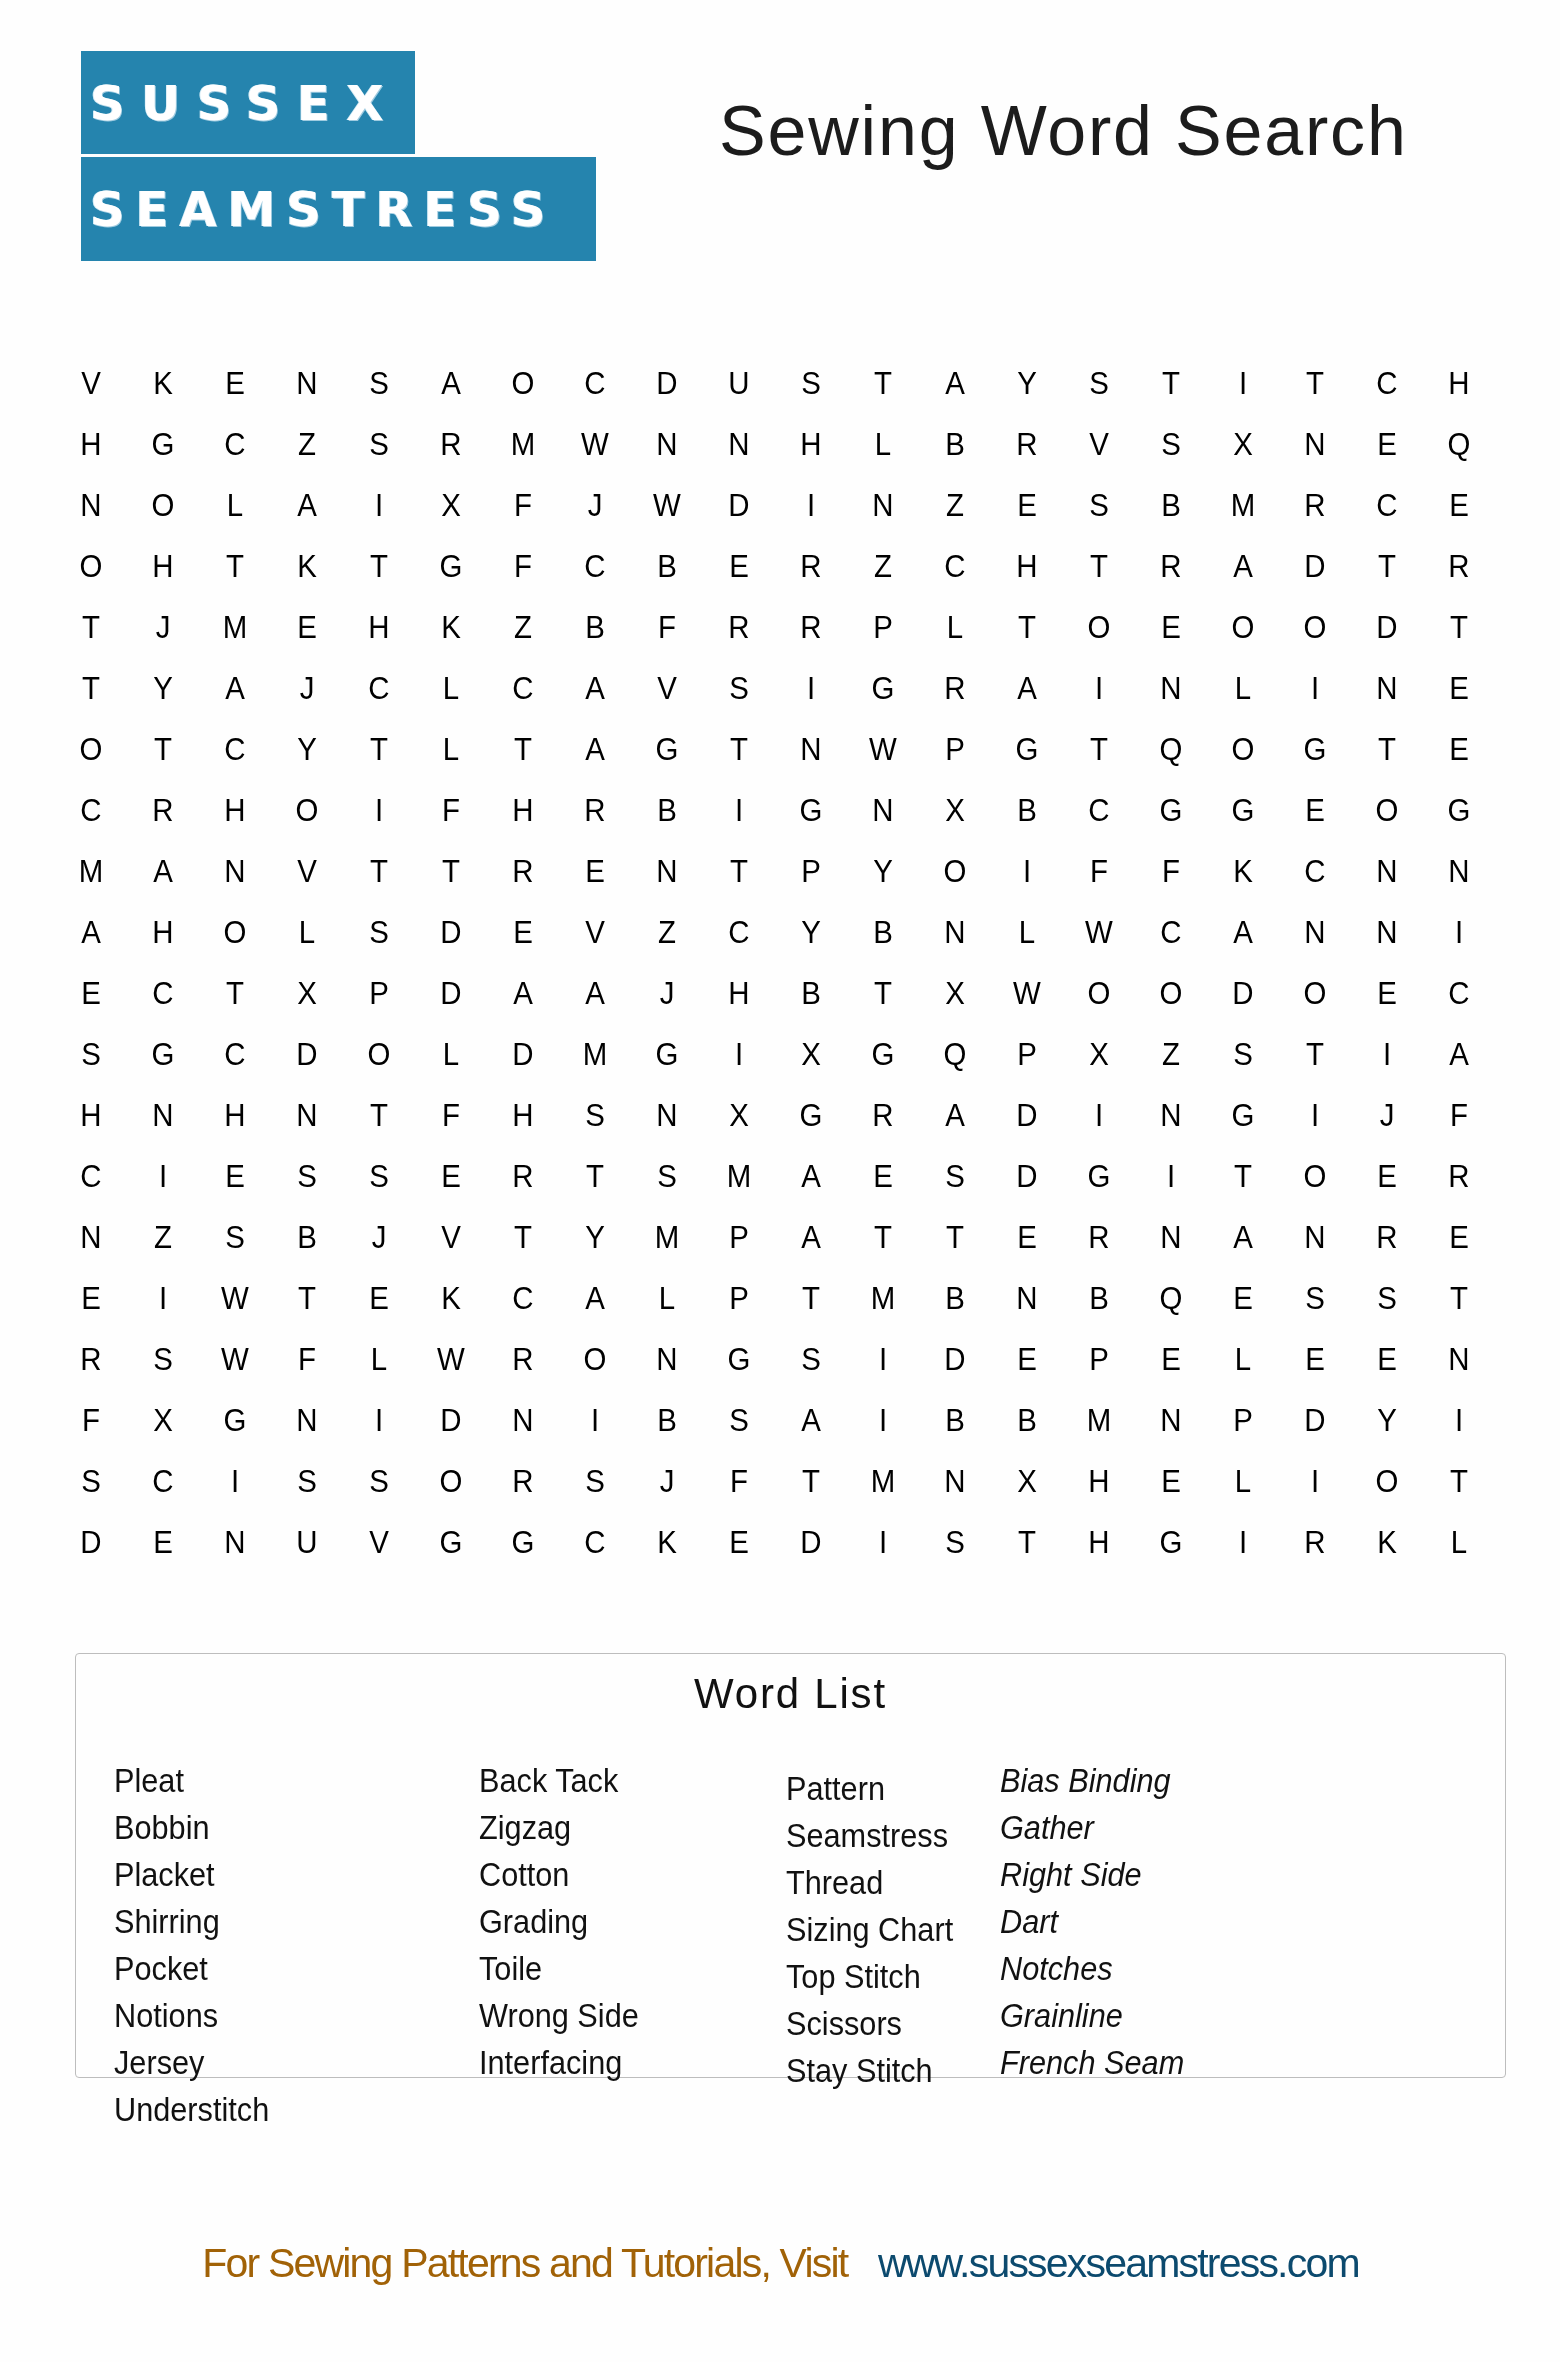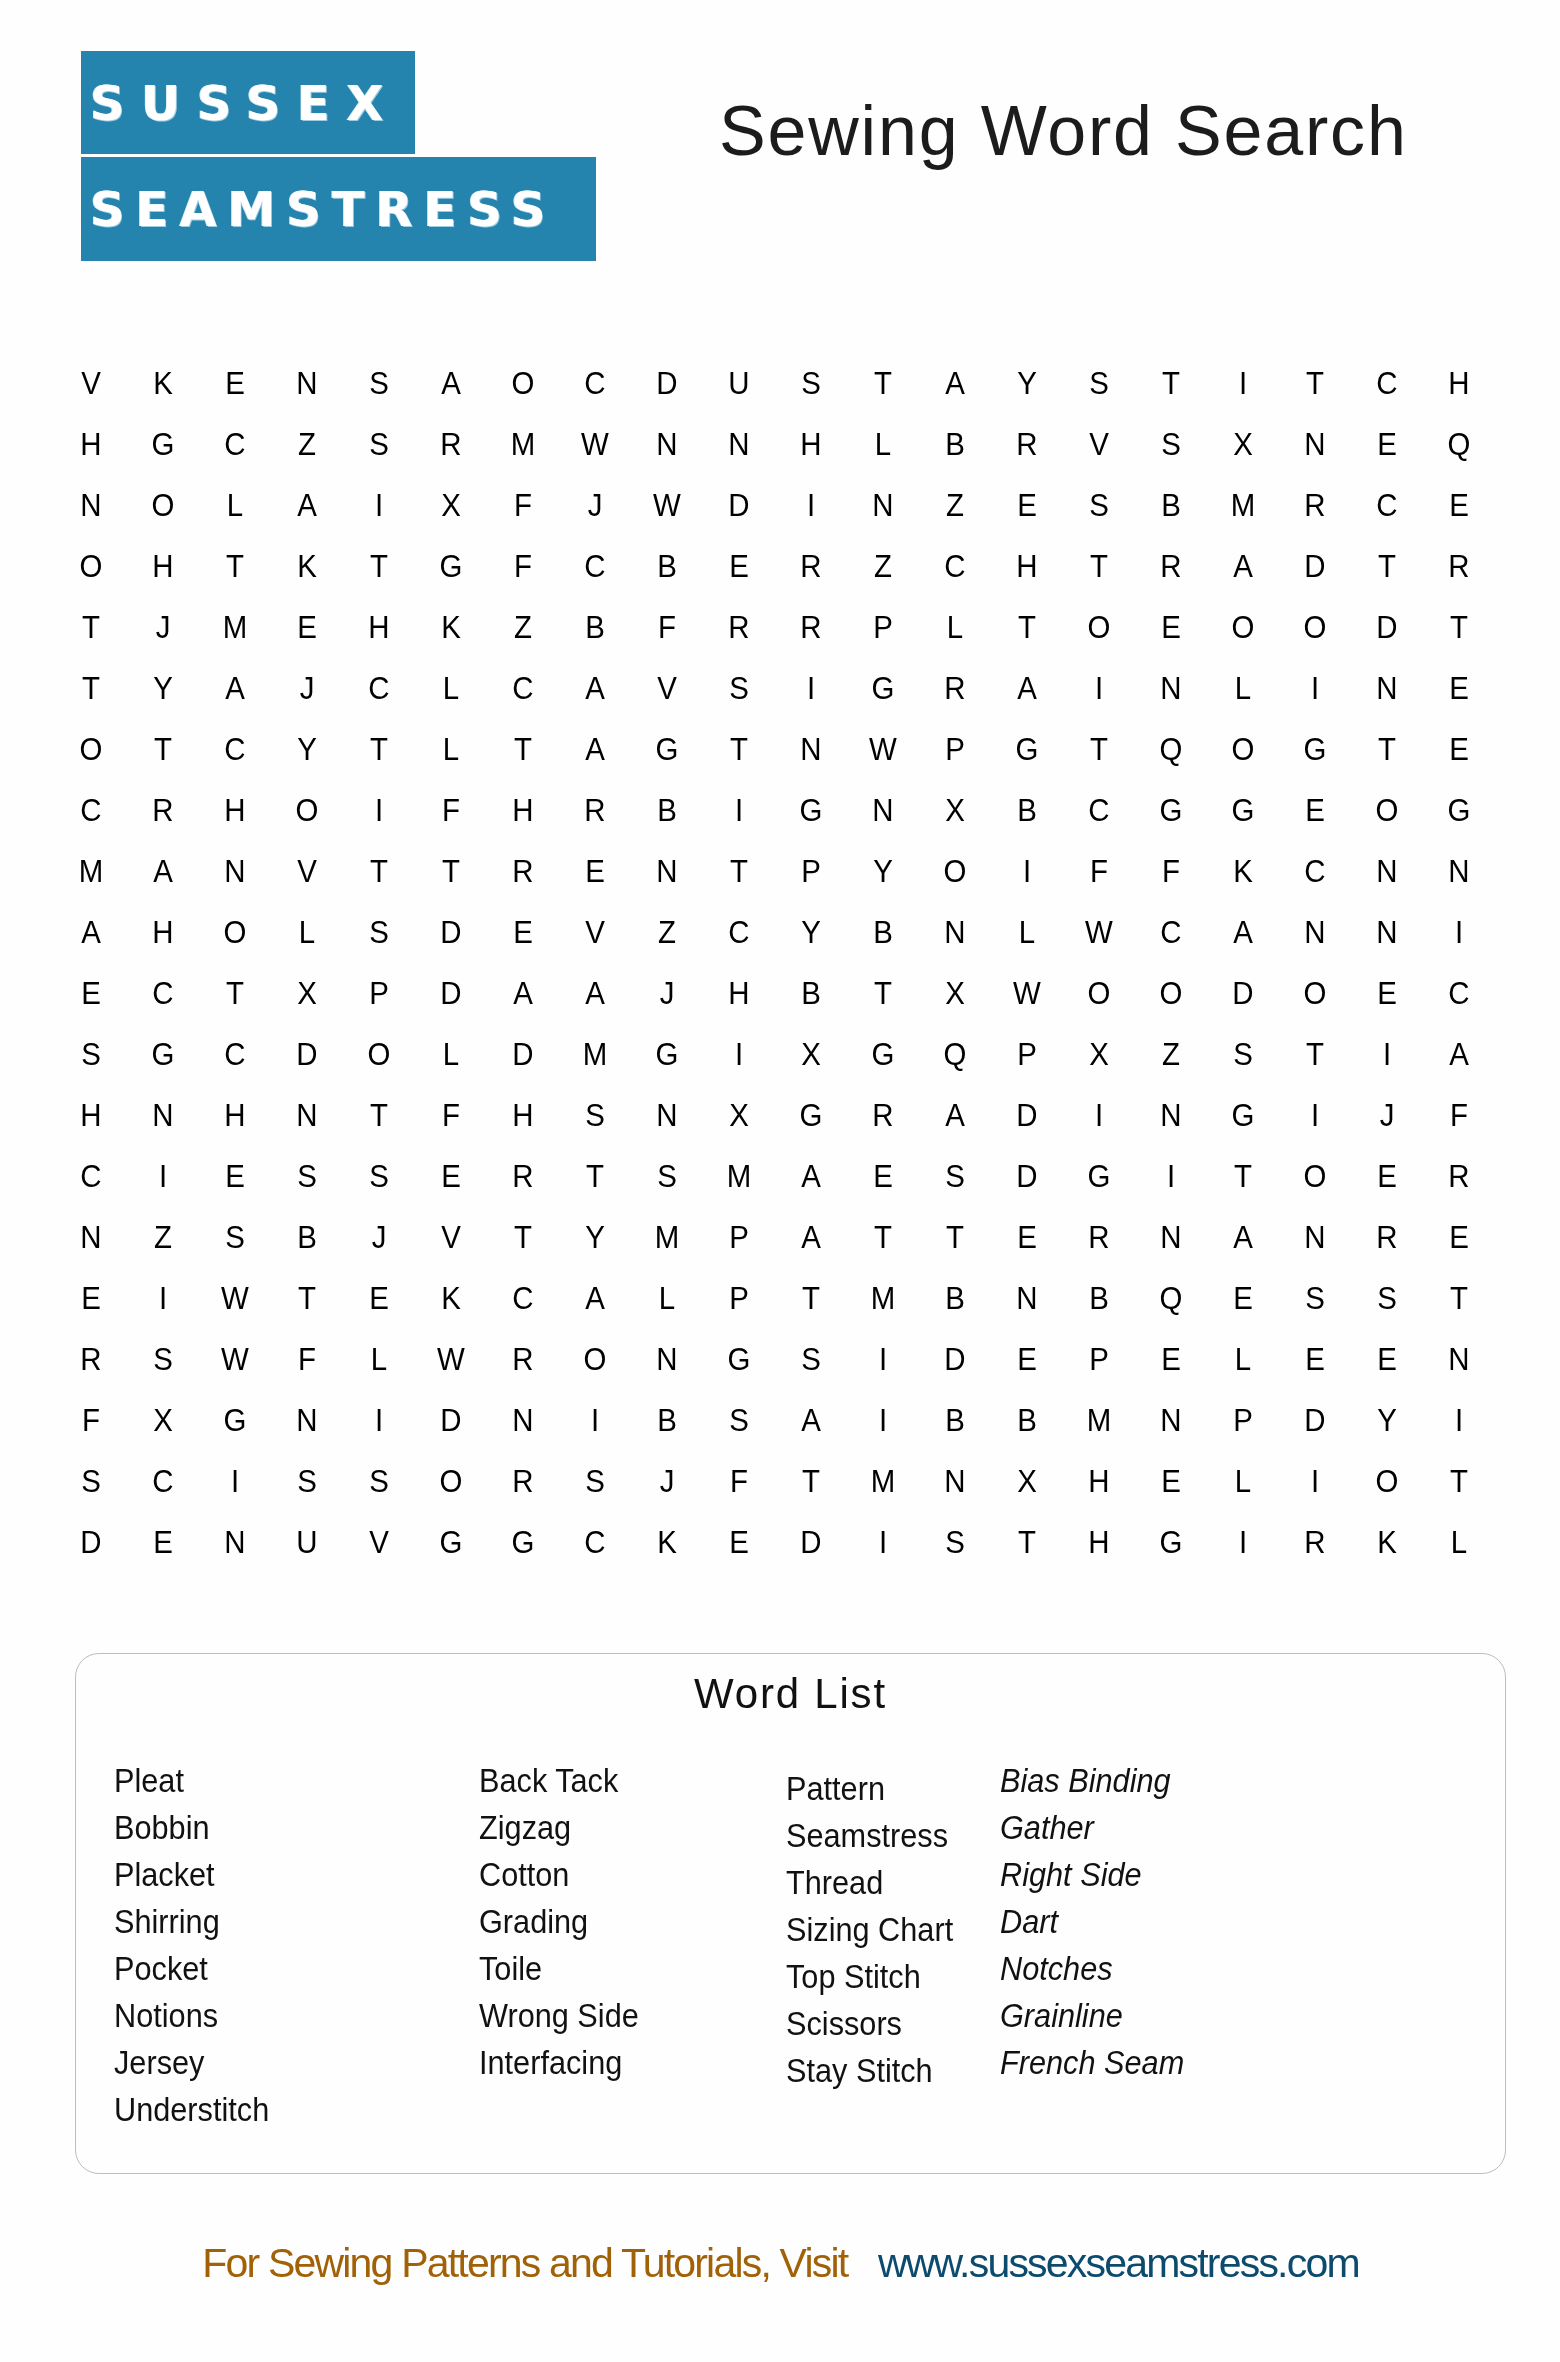--- a/index.html
+++ b/index.html
@@ -65,23 +65,23 @@
       color: #000;
       transform: scaleX(0.92);
     }
 
     
     .wordlist-box {
       position: absolute;
       left: 75px;
       top: 1653px;
       width: 1431px;
-      height: 521px;
+      height: 425px;
       border: 1.8px solid #bdbdbd;
-      border-radius: 24px;
+      border-radius: 4px;
     }
     .wordlist-title {
       position: absolute;
       left: 0;
       right: 0;
       top: 18.5px;
       text-align: center;
       font-size: 42px;
       letter-spacing: 1.8px;
       line-height: 1;

